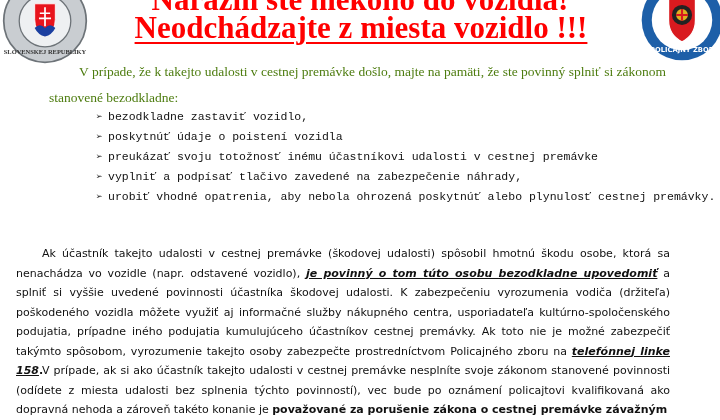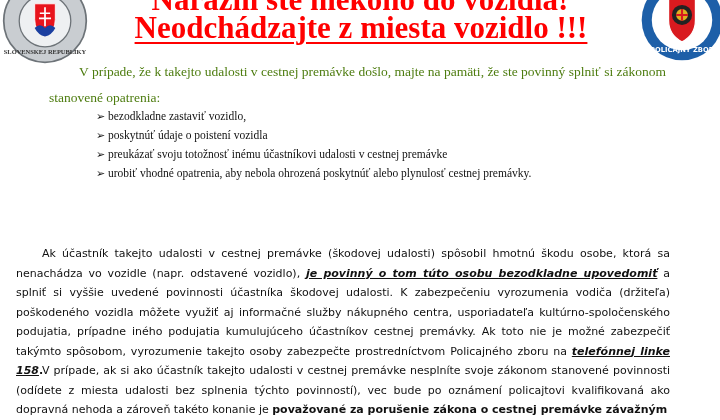--- a/index.html
+++ b/index.html
@@ -17,21 +17,21 @@
     .title.l1 { top: -17px; }
     .title.l2 { top: 11px; left: 86px; width: 550px; }
     .title.l2 span { text-decoration: underline; text-decoration-thickness: 2px; text-underline-offset: 4px; }
     .intro {
       position: absolute; left: 49px; width: 630px;
       font-family: "Liberation Serif", serif; font-size: 13.5px; line-height: 26px; color: #4d7c0f;
     }
     .intro .indent { padding-left: 30px; }
     .bullets {
       position: absolute; left: 96px; top: 107px; width: 540px;
-      font-family: Liberation Serif, serif; font-size: 11.5px; line-height: 19px; color: #111;
+      font-family: Liberation Mono, monospace; font-size: 11.5px; line-height: 19px; color: #111;
       list-style: none; margin: 0; padding: 0;
     }
     .bullets li { white-space: nowrap; }
     .bullets .arrow { display: inline-block; width: 12px; font-size: 11px; }
     .bullets .cont { padding-left: 12px; }
     .para {
       position: absolute; left: 16px; width: 654px;
       font-family: "DejaVu Sans", sans-serif; font-size: 11px; line-height: 19.5px;
       text-align: justify; color: #111; margin: 0;
     }
@@ -59,25 +59,26 @@
   <circle cx="50" cy="44" r="7" fill="#e0b020"></circle>
   <path d="M50 37 v14 M43 44 h14" stroke="#d91a1f" stroke-width="2.5"></path>
   <text x="50" y="88" font-size="8" text-anchor="middle" fill="#ffffff" font-family="DejaVu Sans, sans-serif" font-weight="bold">POLICAJNÝ ZBOR</text>
 </svg>
 
 <div class="title l1">Narazili ste niekoho do vozidla!</div>
 <div class="title l2"><span>Neodchádzajte z miesta vozidlo !!!</span></div>
 
 <div class="intro" style="top:59px">
   <div class="indent">V prípade, že  k takejto udalosti v cestnej premávke došlo, majte na pamäti, že ste povinný splniť si zákonom</div>
-  <div>stanovené opatrenia:</div>
+  <div>stanovené bezodkladne:</div>
 </div>
 
 <ul class="bullets">
   <li><span class="arrow">➢</span><span>bezodkladne zastaviť vozidlo,</span></li>
   <li><span class="arrow">➢</span><span>poskytnúť údaje o poistení vozidla</span></li>
   <li><span class="arrow">➢</span><span>preukázať svoju totožnosť inému účastníkovi udalosti v cestnej premávke</span></li>
+  <li><span class="arrow">➢</span><span>vyplniť a podpísať tlačivo zavedené na zabezpečenie náhrady,</span></li>
   <li><span class="arrow">➢</span><span>urobiť vhodné opatrenia, aby nebola ohrozená poskytnúť alebo plynulosť cestnej premávky.</span></li>
 </ul>
 
 <p class="para" style="top:244px"><span class="first"></span><span>Ak účastník takejto udalosti v cestnej premávke (škodovej udalosti) spôsobil hmotnú škodu osobe, ktorá sa nenachádza vo vozidle (napr. odstavené vozidlo), </span><span class="bu">je povinný o tom túto osobu bezodkladne upovedomiť</span><span> a splniť si vyššie uvedené povinnosti účastníka škodovej udalosti. K zabezpečeniu vyrozumenia vodiča (držiteľa) poškodeného vozidla môžete využiť aj informačné služby nákupného centra, usporiadateľa kultúrno-spoločenského podujatia, prípadne iného podujatia kumulujúceho účastníkov cestnej premávky. Ak toto nie je možné zabezpečiť takýmto spôsobom, vyrozumenie takejto osoby zabezpečte prostredníctvom Policajného zboru na </span><span class="bu">telefónnej linke 158</span><span class="b">.</span></p>
 
 <p class="para" style="top:361px"><span class="first"></span><span>V prípade, ak si ako účastník takejto udalosti v cestnej premávke nesplníte svoje zákonom stanovené povinnosti (odídete z miesta udalosti bez splnenia týchto povinností), vec bude po oznámení policajtovi kvalifikovaná ako dopravná nehoda a zároveň takéto konanie je </span><span class="b">považované za porušenie zákona o cestnej premávke  závažným</span></p>
 
 </body></html>

